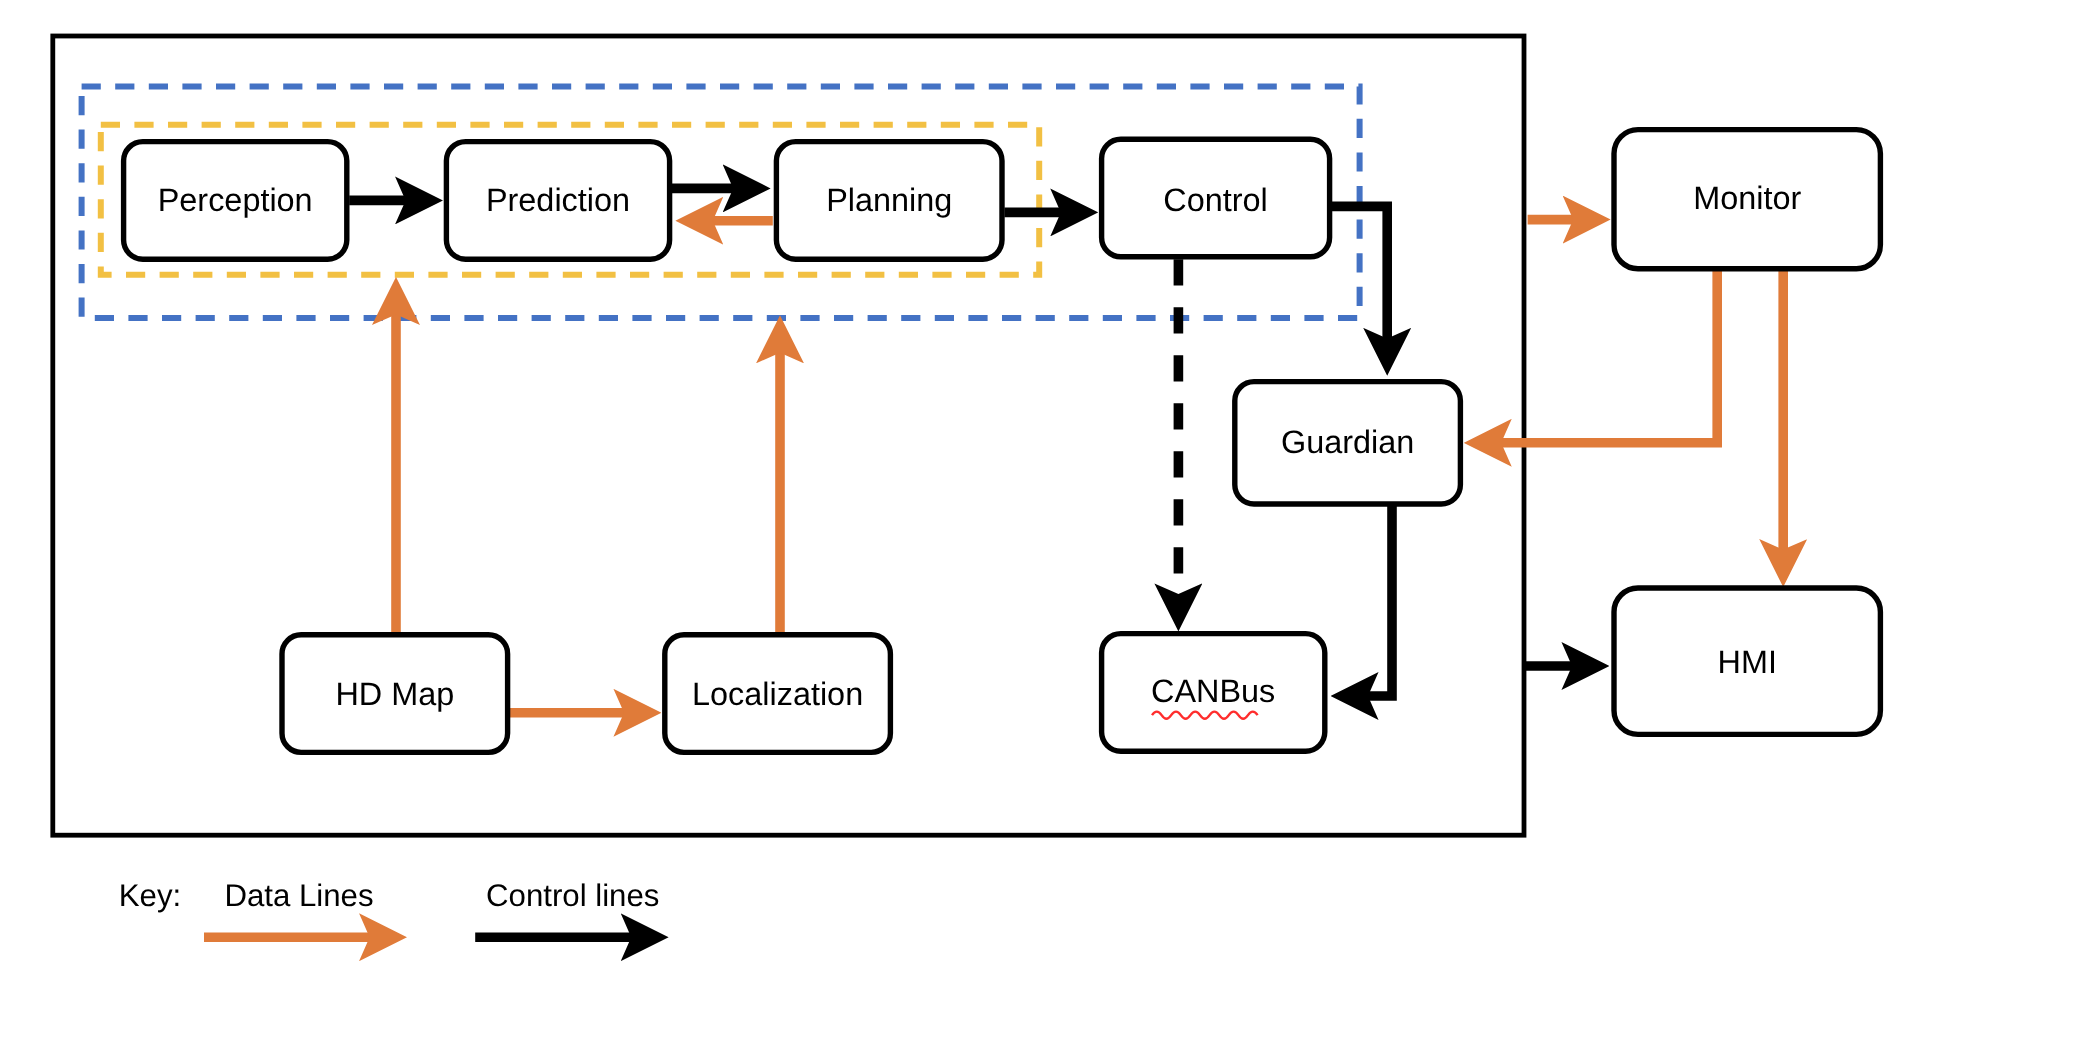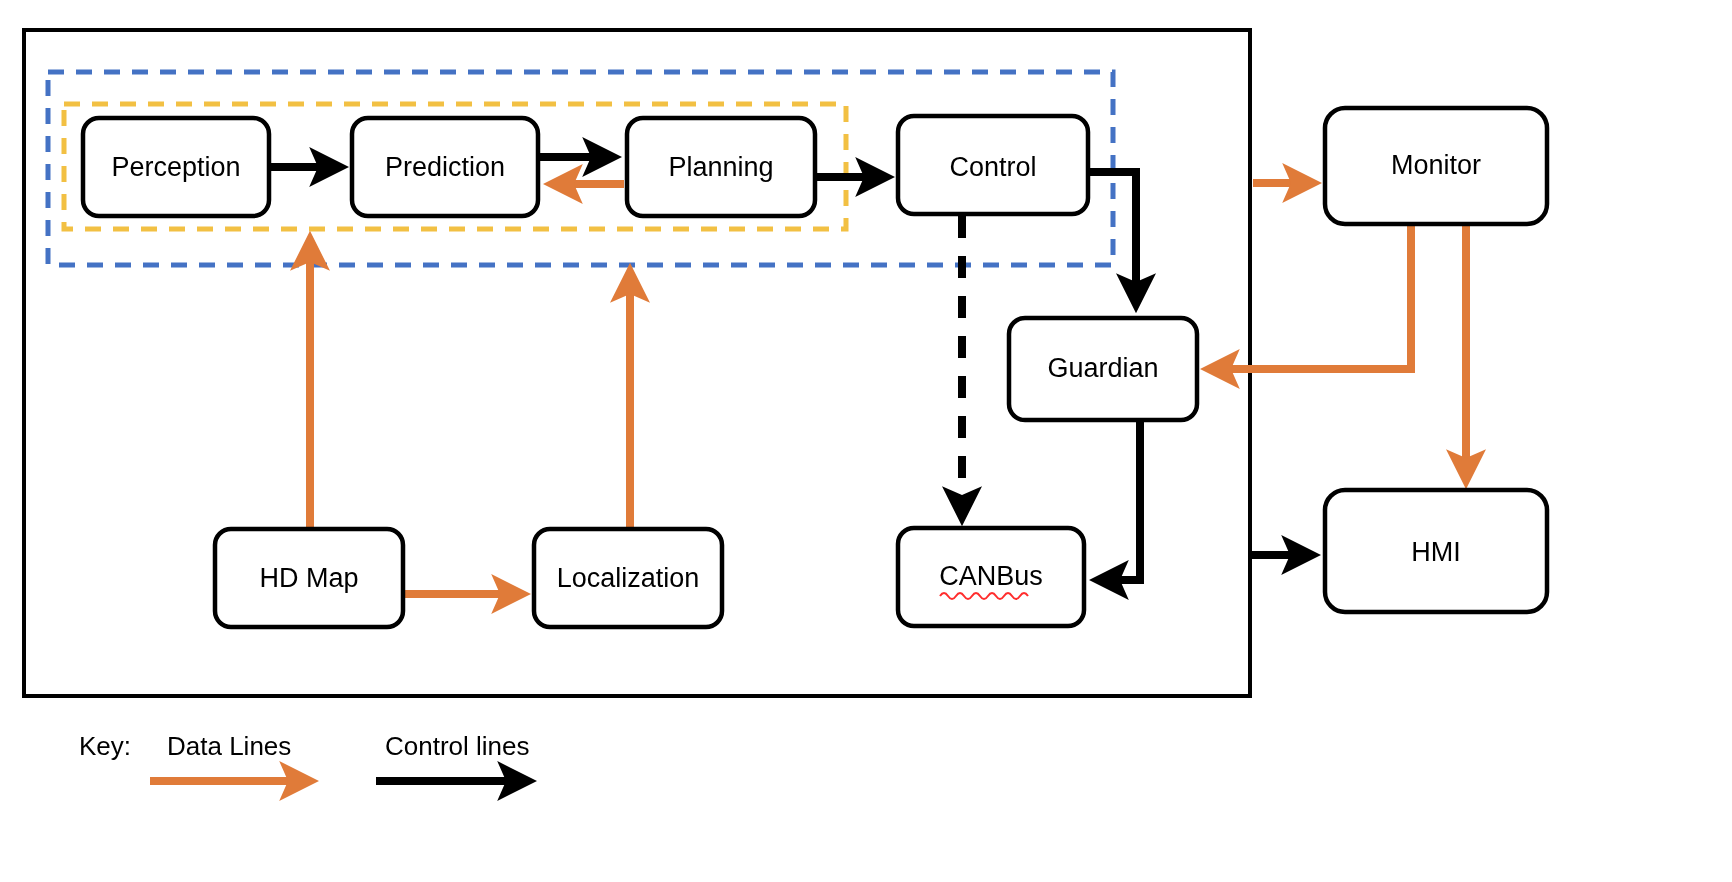--- a/index.html
+++ b/index.html
@@ -10,20 +10,21 @@
   body {
     width: 1732px;
     height: 882px;
     font-family: "Liberation Sans", sans-serif;
     overflow: hidden;
   }
   #diagram-root {
     position: relative;
     width: 1584px;
     height: 882px;
+    margin-left: 20px;
   }
   svg#arch-svg {
     position: absolute;
     top: 0; left: 0;
     width: 1732px;
     height: 882px;
   }
   .node-label {
     font-family: "Liberation Sans", sans-serif;
     font-size: 27px;

